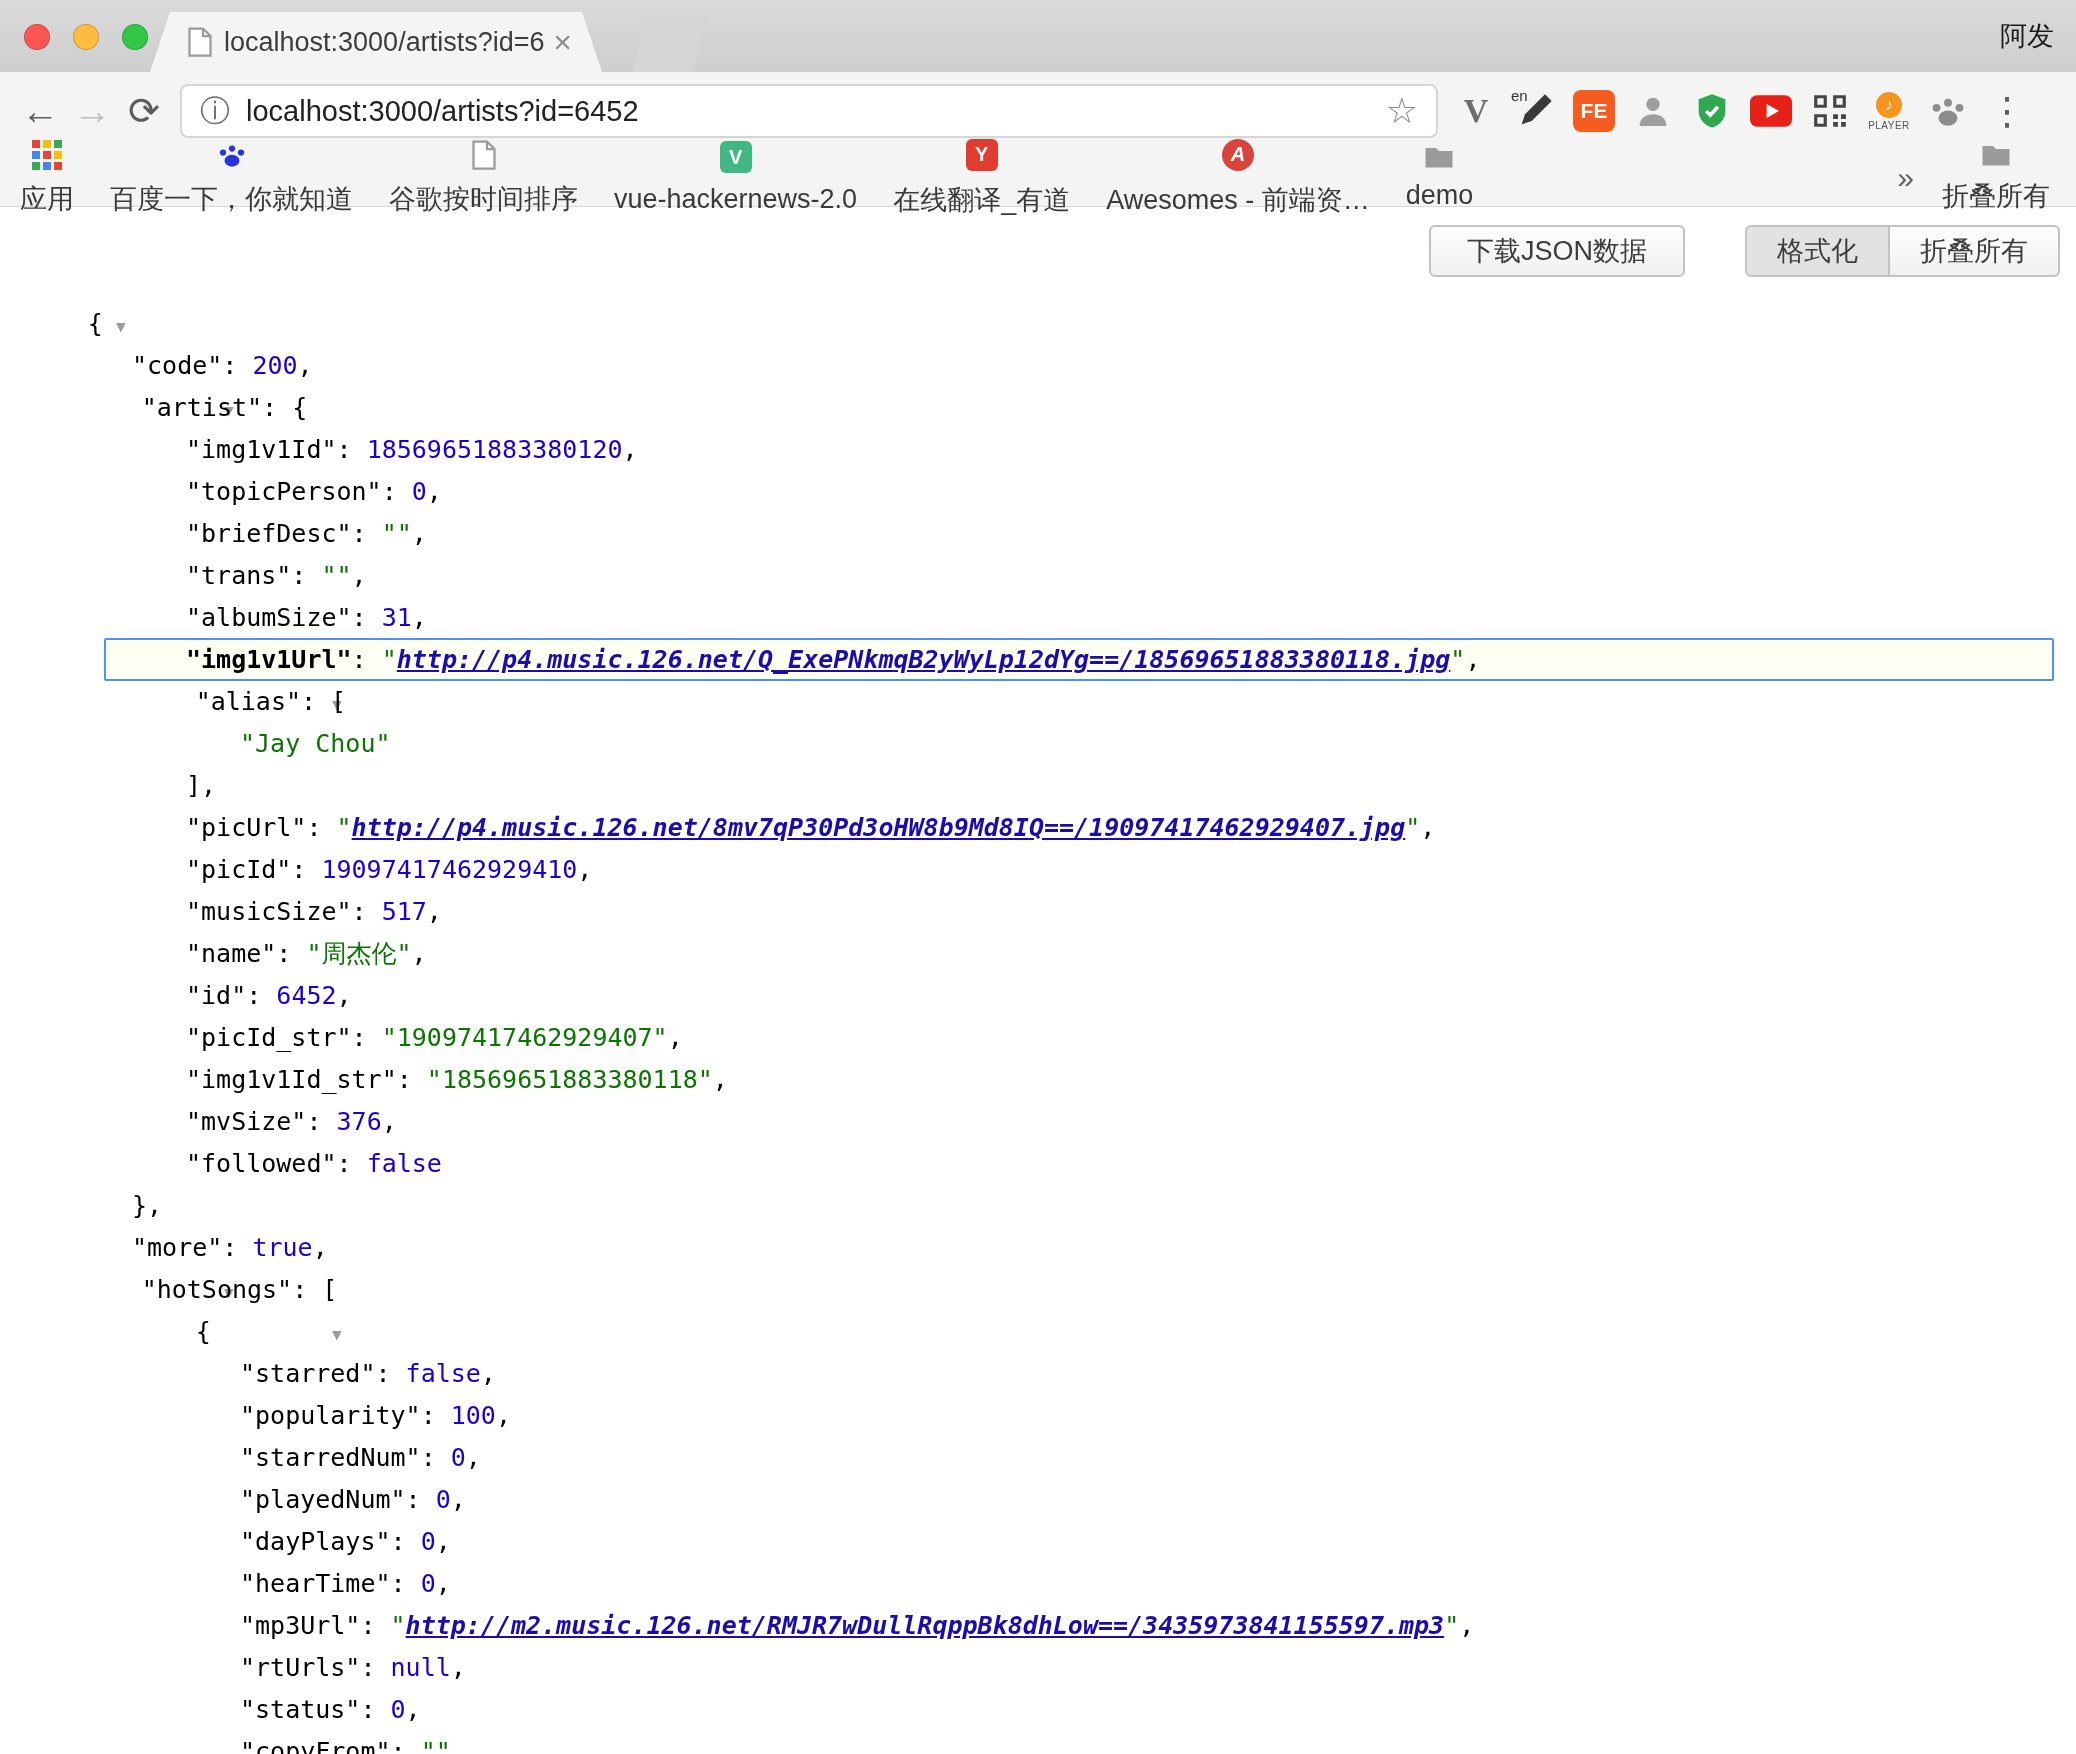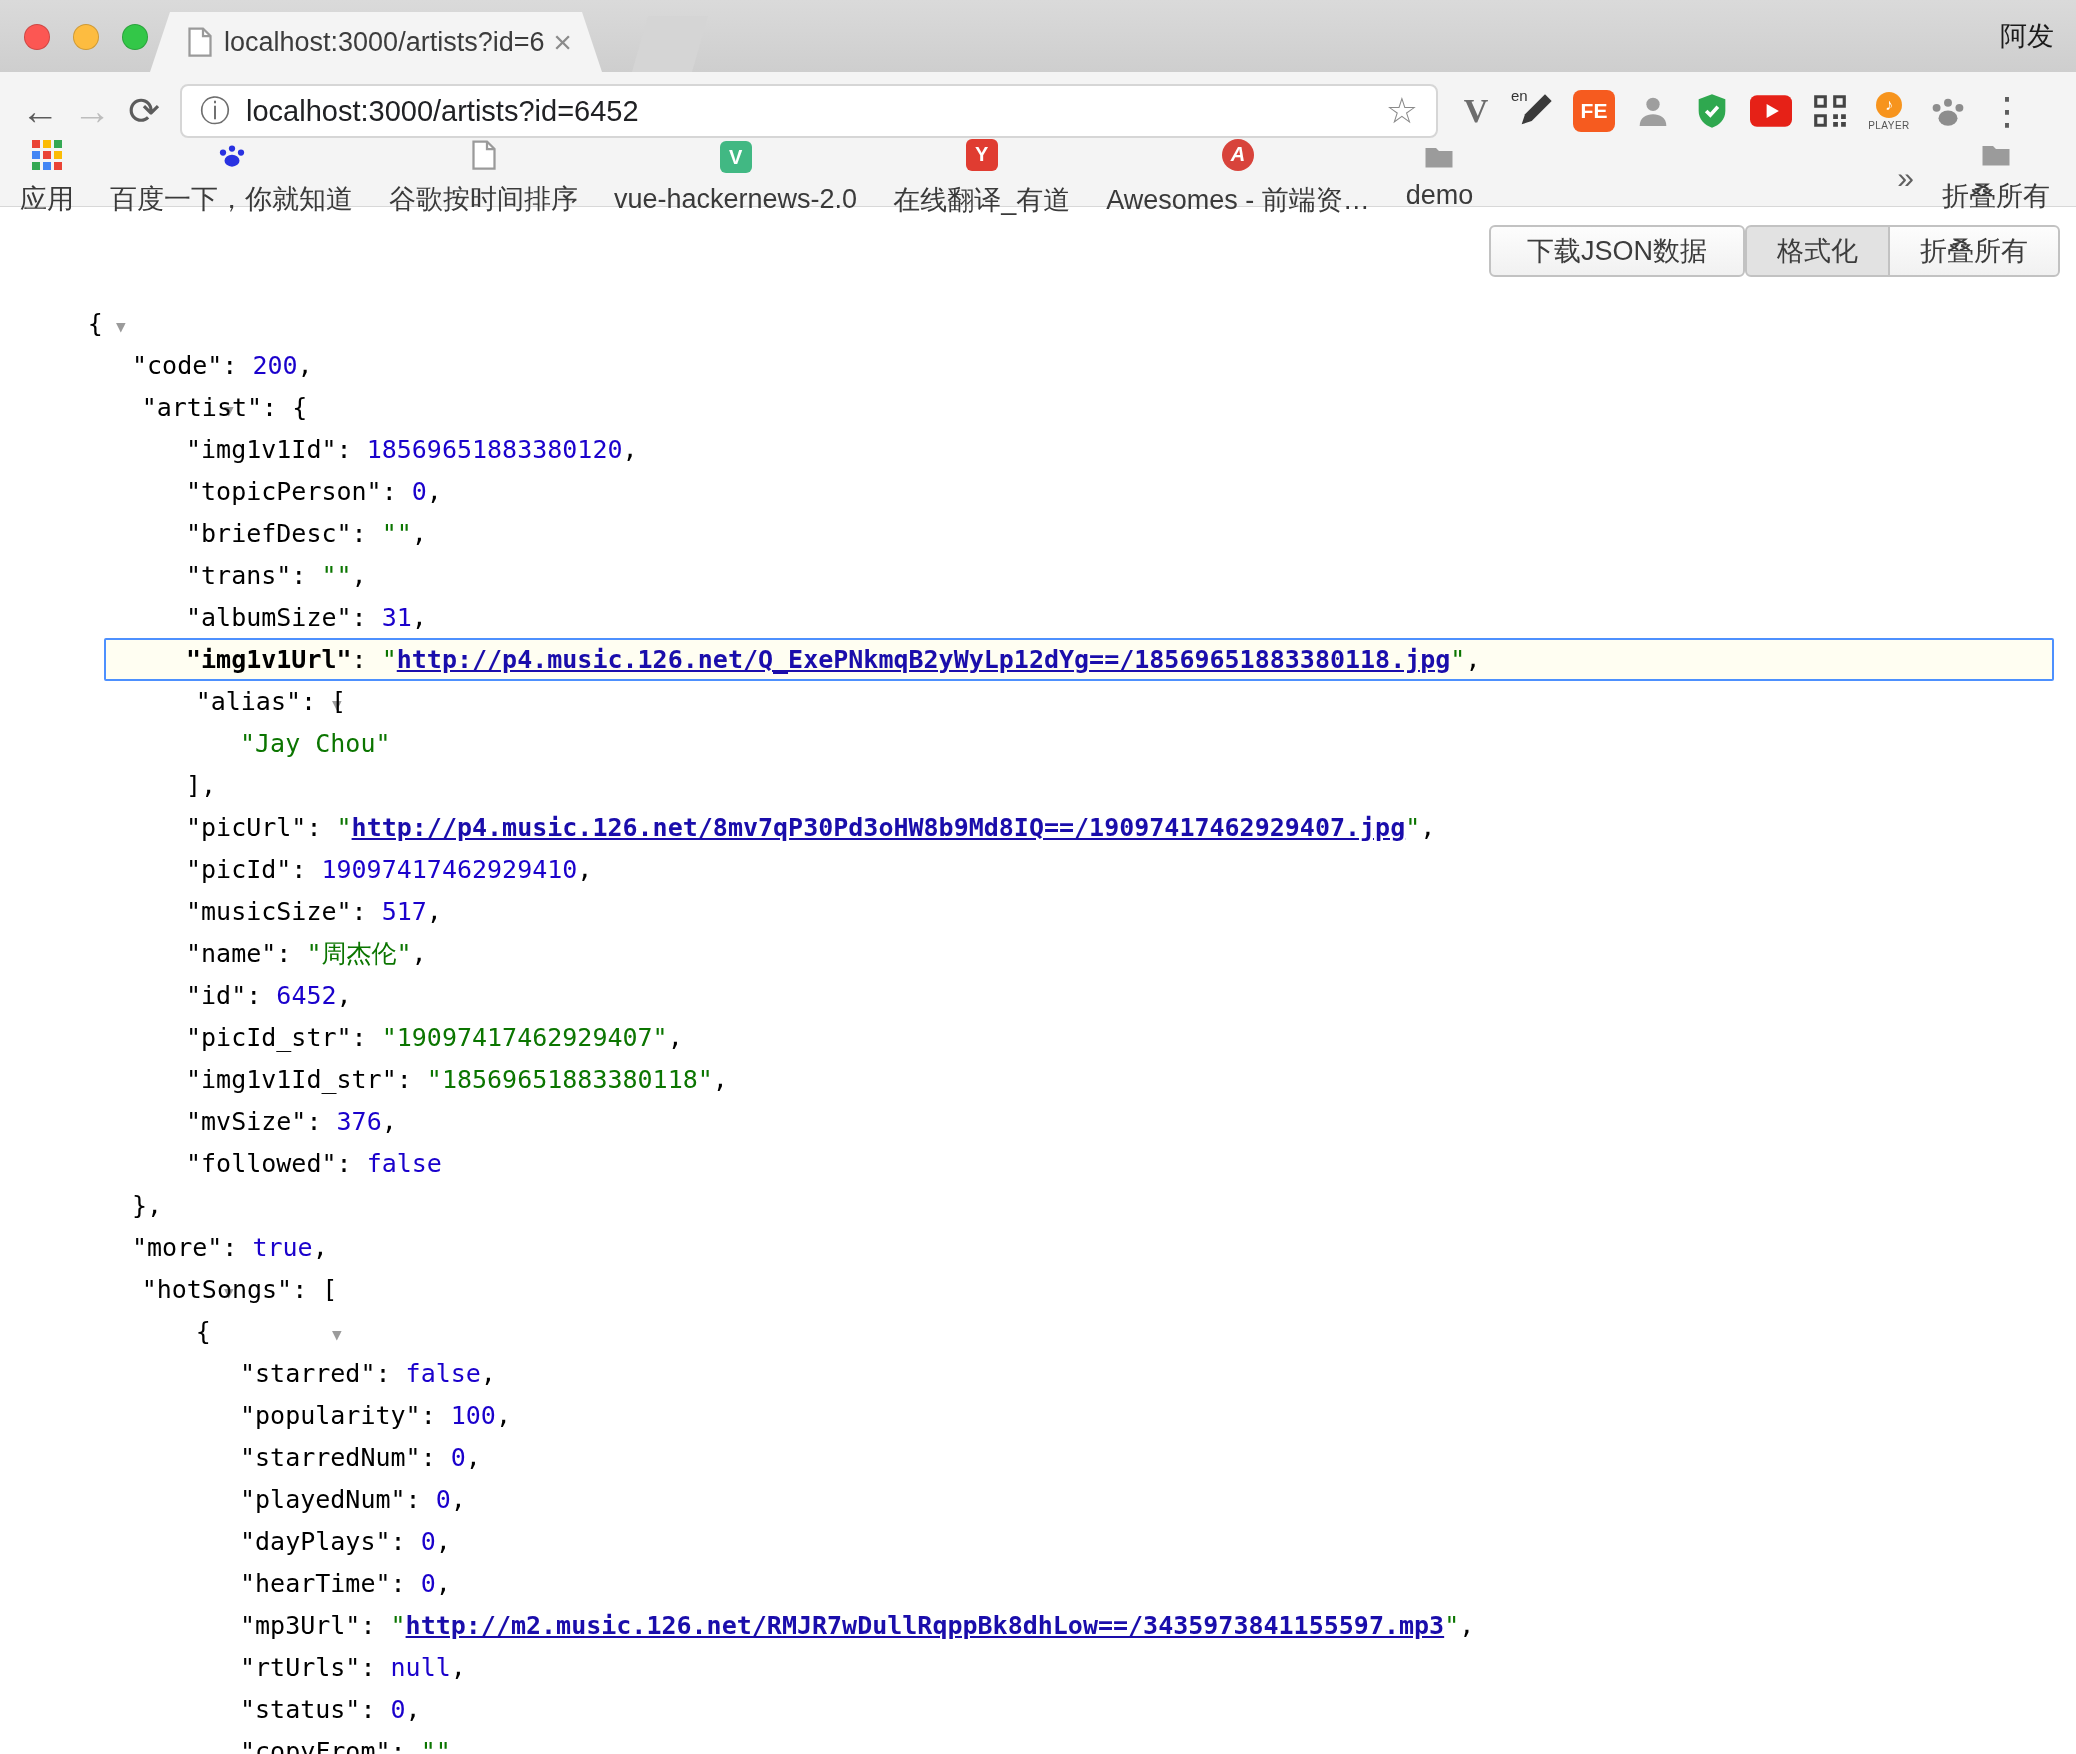--- a/index.html
+++ b/index.html
@@ -57,37 +57,37 @@
   .circle-badge { width:32px; height:32px; border-radius:50%; color:#fff; font-weight:bold;
     font-style:italic; font-size:20px; display:flex; align-items:center; justify-content:center; }
   .bm-spacer { flex:1; }
   .overflow-chevrons { font-size:30px; color:#616161; margin-right:28px; }
 
   
   .content { background:#fff; }
   .controls { display:flex; justify-content:flex-end; align-items:center; padding:18px 16px 0 0; }
   .btn { height:52px; font-size:27px; color:#3c3c3c; background:linear-gradient(#fdfdfd,#f1f1f1);
     border:2px solid #c2c2c2; border-radius:6px; padding:0 30px; }
-  .btn.download { padding:0 36px; }
+  .btn.download { margin-right:60px; padding:0 36px; }
   .segmented { display:flex; }
   .segmented .btn { border-radius:0; border-left-width:1px; border-right-width:1px; }
   .segmented .btn:first-child { border-radius:6px 0 0 6px; border-left-width:2px; }
   .segmented .btn:last-child { border-radius:0 6px 6px 0; border-right-width:2px; }
   .segmented .btn.active { background:#e2e2e2; }
 
   
   .json-view { margin-top:26px; font-family:"DejaVu Sans Mono","Liberation Mono",monospace;
     font-size:25px; color:#000; }
   .json-line { height:42px; line-height:42px; white-space:pre; position:relative; }
   .arrow { position:absolute; top:0; font-size:16px; color:#9b9b9b; line-height:42px; }
   .j-key { color:#000; }
   .j-punc { color:#000; }
   .j-num, .j-kw { color:#1A01CC; font-weight:normal; }
   .j-str { color:#0B7500; }
-  .j-link { color:#1A0DAB; font-weight:bold; text-decoration:underline; }
+  .j-link { color:#1A0DAB; font-weight:bold; text-decoration:underline;font-style:italic; }
   .json-line.highlight::before { content:""; position:absolute; left:104px; right:22px; top:-1px; bottom:0;
     background:#FFFEF2; border:2px solid #4D90FE; border-radius:2px; }
   .json-line span, .json-line a { position:relative; }
   .json-line.highlight .j-key { font-weight:bold; }
 
   svg { display:block; }
 </style>
 </head>
 <body>
 

